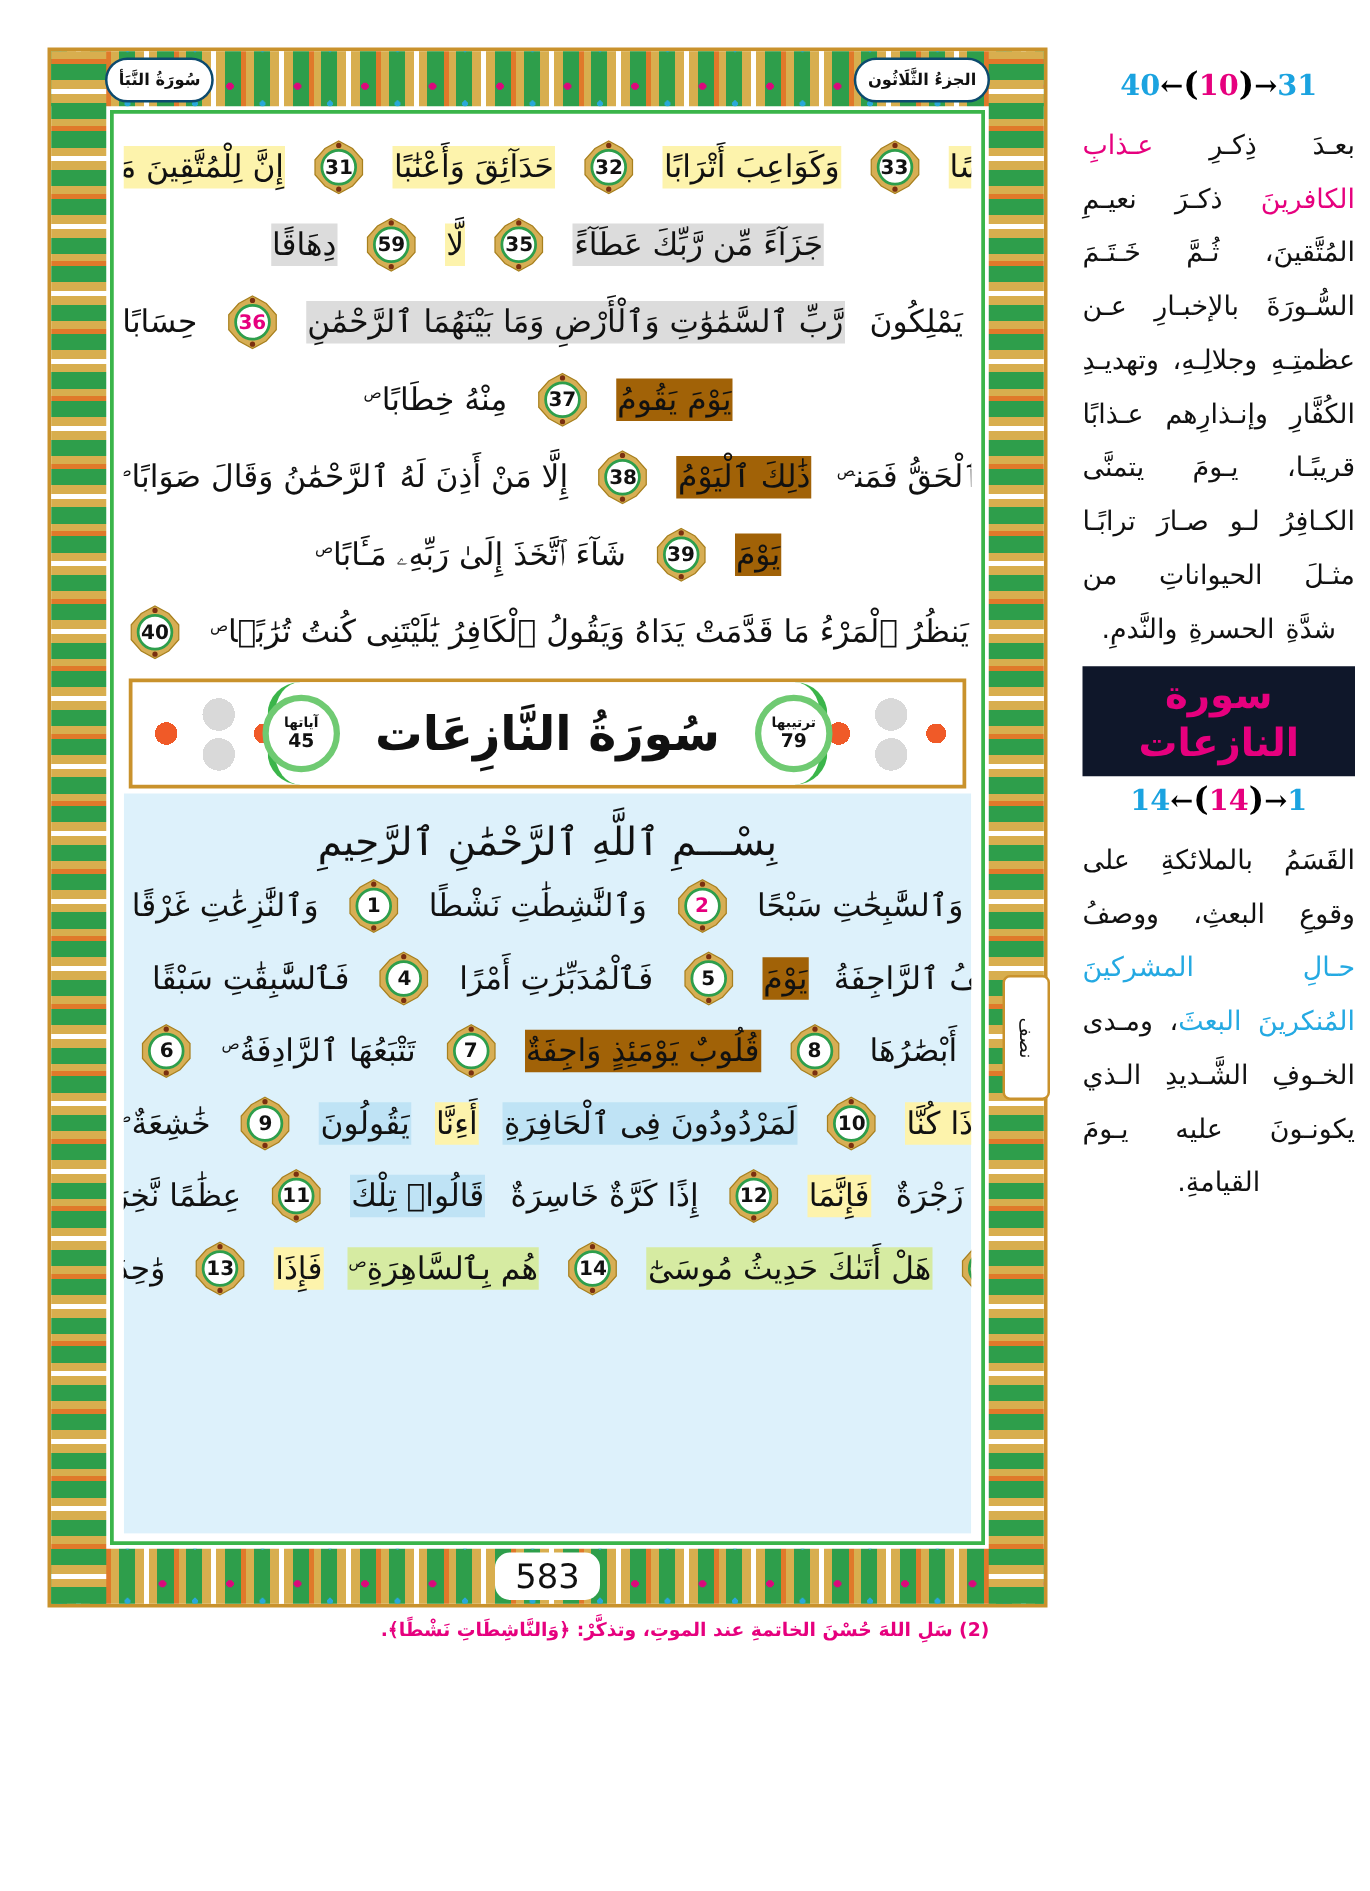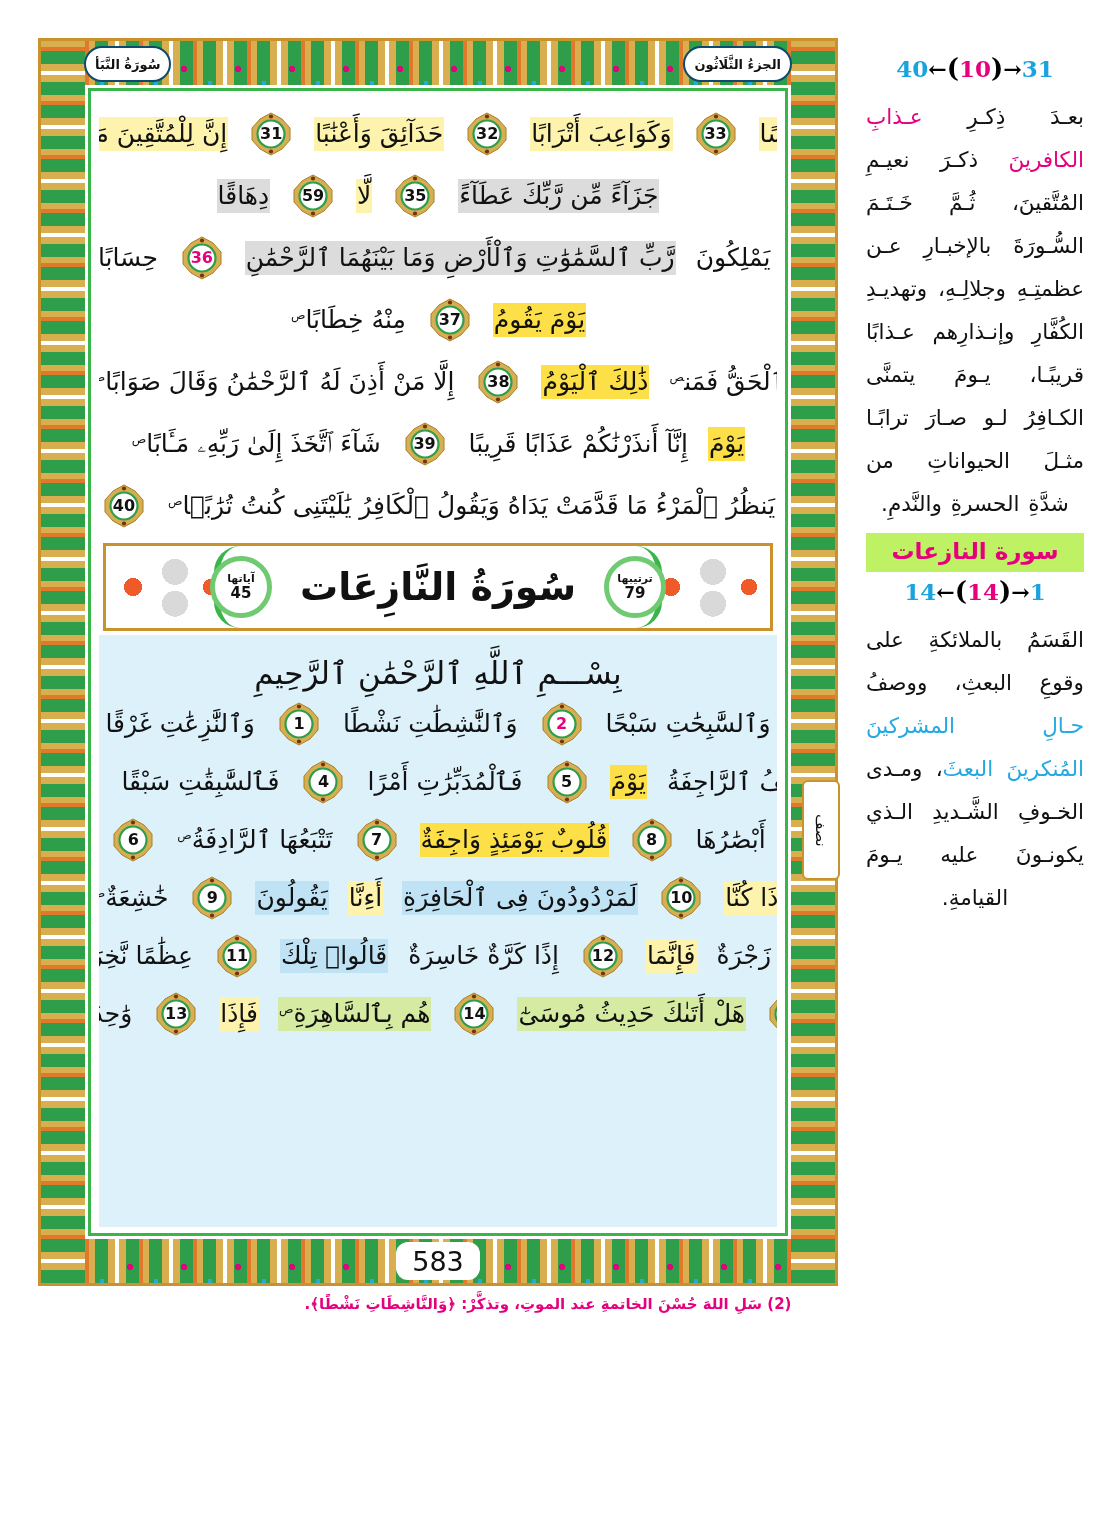--- a/index.html
+++ b/index.html
@@ -55,24 +55,24 @@
     color: #111111;
     text-align: justify;
     text-align-last: center;
     direction: rtl;
     word-spacing: 2px;
   }
   .side-text .hl-pink { color: #e6007e; }
   .side-text .hl-blue { color: #24a9e2; }
 
   .surah-tag {
-    background: #bef264;
+    background: #0f172a;
     color: #e6007e;
     font-weight: bold;
-    font-size: 23px;
+    font-size: 31px;
     padding: 4px 4px 6px;
     margin: 8px 0 6px;
     line-height: 1.25;
   }
 
   
   #frame {
     position: absolute;
     left: 38px;
     top: 38px;
@@ -193,21 +193,21 @@
     font-family: "DejaVu Sans", "Liberation Sans", sans-serif;
     font-size: 25px;
     color: #111111;
     letter-spacing: -0.5px;
     line-height: 1.15;
     padding: 3px 1px;
     display: inline-block;
   }
   .hl-yellow { background: #fdf3ac; }
   .hl-grey   { background: #dcdcdc; }
-  .hl-pinkbg { background: #fde047; }
+  .hl-pinkbg { background: #a16207; }
   .hl-cyan   { background: #bfe3f5; }
   .hl-green  { background: #d6eba2; }
 
   
   .ayah-num {
     display: inline-flex;
     align-items: center;
     justify-content: center;
     position: relative;
     width: 44px;
@@ -520,21 +520,20 @@
               <span class="qtext ">شَآءَ ٱتَّخَذَ إِلَىٰ رَبِّهِۦ مَـَٔابًا<sup class="saad">ص</sup></span>
               <span class="ayah-num">
                 <svg class="deco" viewBox="0 0 44 44" xmlns="http://www.w3.org/2000/svg">
                   <path d="M22 1 L33 7 L41 16 L41 28 L33 37 L22 43 L11 37 L3 28 L3 16 L11 7 Z" fill="#d7ae54" stroke="#a8801f" stroke-width="1"></path>
                   <circle cx="22" cy="22" r="13.5" fill="#ffffff" stroke="#2e9e4b" stroke-width="2.2"></circle>
                   <circle cx="22" cy="4.5" r="2.1" fill="#7a3010"></circle>
                   <circle cx="22" cy="39.5" r="2.1" fill="#7a3010"></circle>
                 </svg>
                 <span class="num">39</span>
               </span>
-              <span class="qtext ">إِنَّآ أَنذَرْنَٰكُمْ عَذَابًا قَرِيبًا</span>
               <span class="qtext hl-pinkbg">يَوْمَ</span>
             </div>
             <div class="ayah-line">
               <span class="ayah-num">
                 <svg class="deco" viewBox="0 0 44 44" xmlns="http://www.w3.org/2000/svg">
                   <path d="M22 1 L33 7 L41 16 L41 28 L33 37 L22 43 L11 37 L3 28 L3 16 L11 7 Z" fill="#d7ae54" stroke="#a8801f" stroke-width="1"></path>
                   <circle cx="22" cy="22" r="13.5" fill="#ffffff" stroke="#2e9e4b" stroke-width="2.2"></circle>
                   <circle cx="22" cy="4.5" r="2.1" fill="#7a3010"></circle>
                   <circle cx="22" cy="39.5" r="2.1" fill="#7a3010"></circle>
                 </svg>

